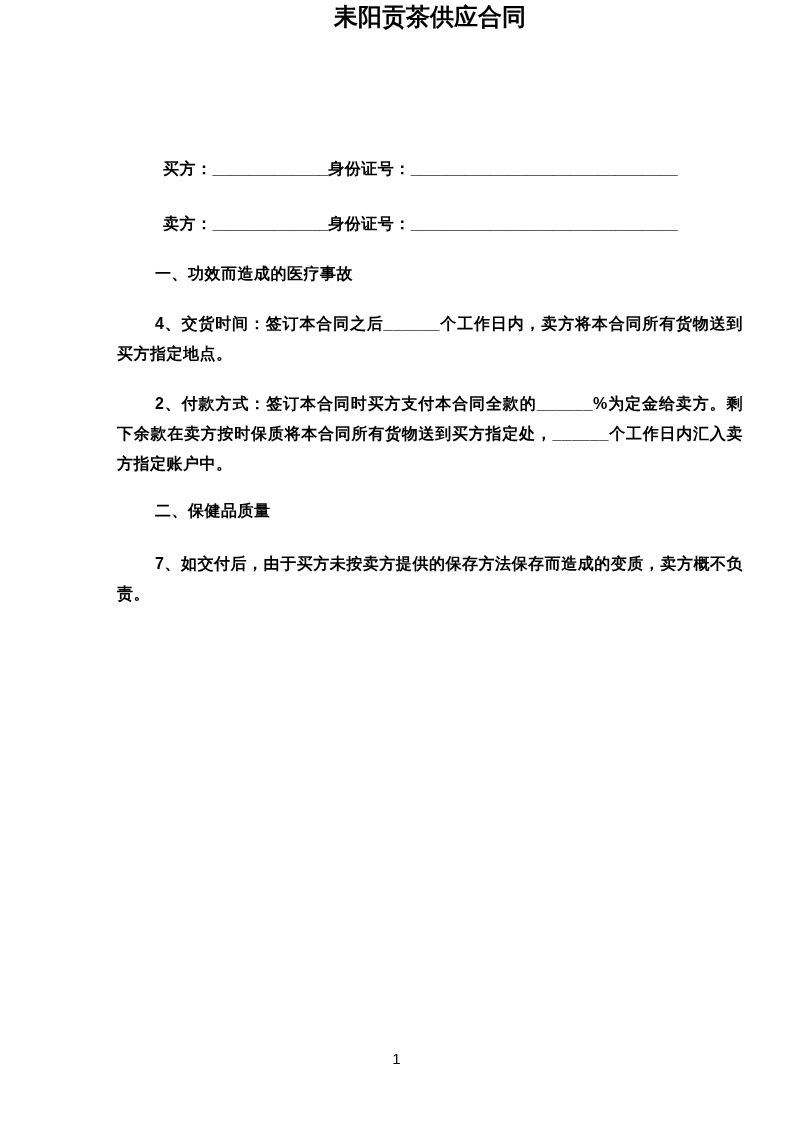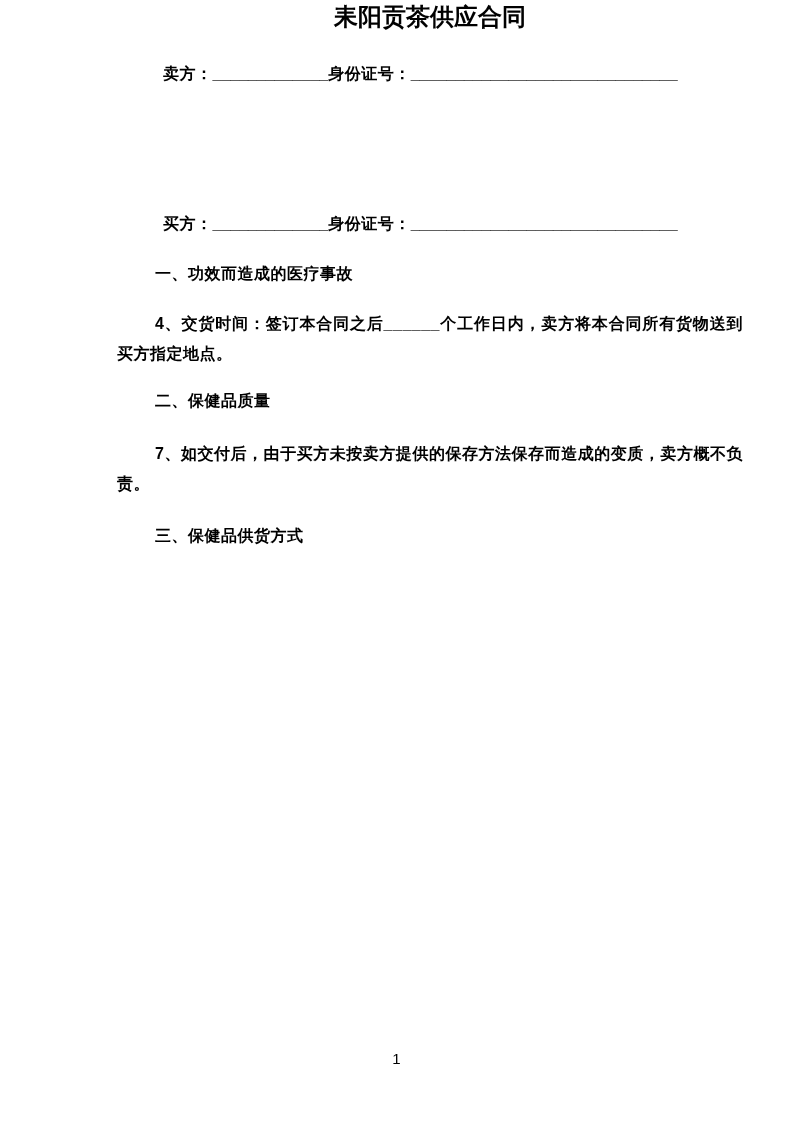--- a/index.html
+++ b/index.html
@@ -77,33 +77,33 @@
   }
 </style>
 </head>
 <body>
 
 <div class="page">
   <div class="content">
 
     <div class="doc-title">耒阳贡茶供应合同</div>
 
+    <div class="party-line buyer">
+      <span>买方：</span><span class="blank">_____________</span><span>身份证号：</span><span class="blank">______________________________</span>
+    </div>
+
     <div class="party-line seller">
       <span>卖方：</span><span class="blank">_____________</span><span>身份证号：</span><span class="blank">______________________________</span>
-    </div>
-
-    <div class="party-line buyer">
-      <span>买方：</span><span class="blank">_____________</span><span>身份证号：</span><span class="blank">______________________________</span>
     </div>
 
 
     <div class="sec-heading mt-h1">一、功效而造成的医疗事故</div>
     <div class="sec-item mt-i11">4、交货时间：签订本合同之后______个工作日内，卖方将本合同所有货物送到买方指定地点。</div>
+    <div class="sec-item mt-i12">2、付款方式：签订本合同时买方支付本合同全款的______%为定金给卖方。剩下余款在卖方按时保质将本合同所有货物送到买方指定处，______个工作日内汇入卖方指定账户中。</div>
 
     <div class="sec-heading mt-h2">二、保健品质量</div>
     <div class="sec-item mt-i22">7、如交付后，由于买方未按卖方提供的保存方法保存而造成的变质，卖方概不负责。</div>
 
-    <div class="sec-heading mt-h3">三、保健品供货方式</div>
 
   </div>
 
   <div class="page-footer">1</div>
 </div>
 
 </body></html>

